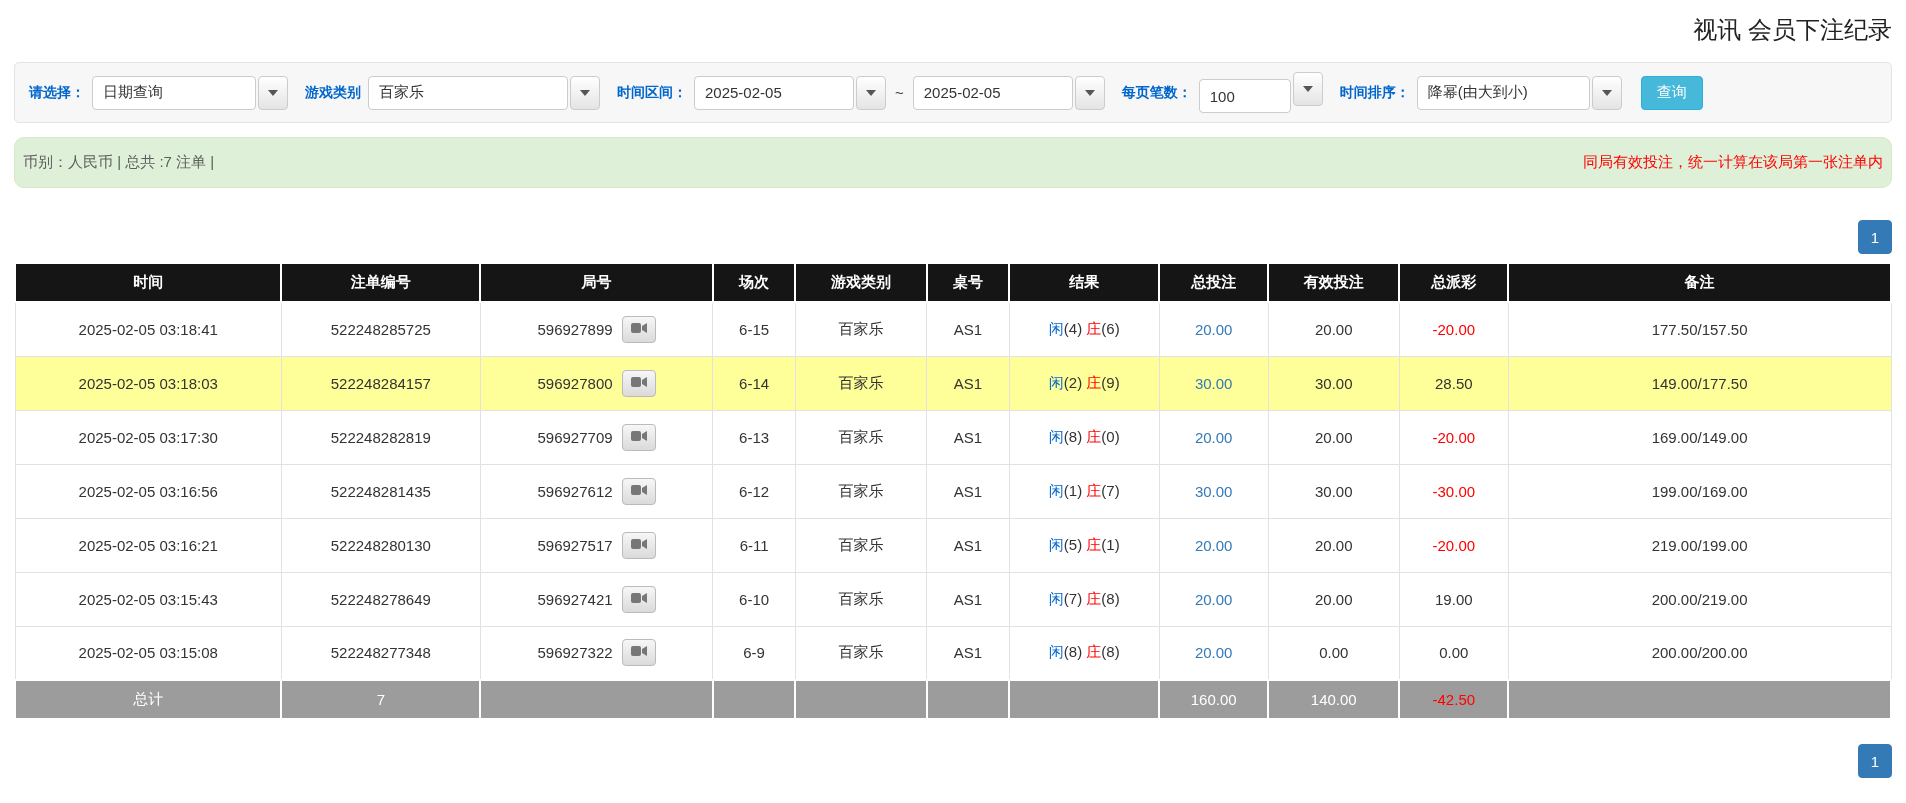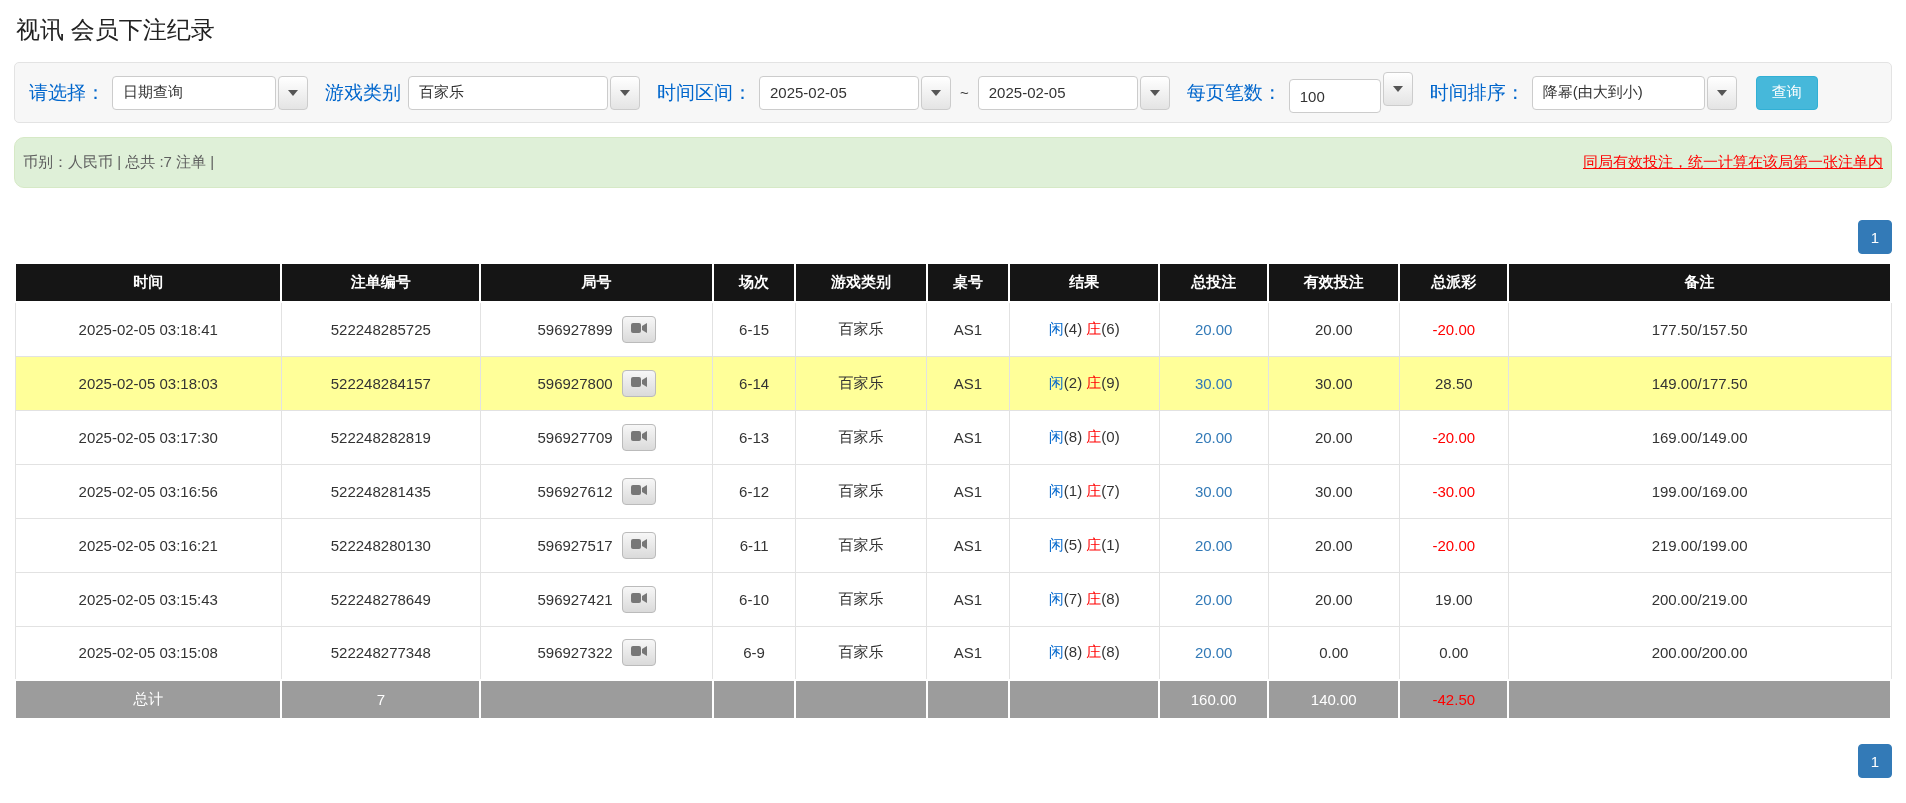--- a/index.html
+++ b/index.html
@@ -9,36 +9,37 @@
     color: #333;
     padding: 12px 14px;
     font-size: 15px;
     min-width: 1600px;
   }
   .page-title {
     font-size: 24px;
     font-weight: 400;
     color: #222;
     margin: 2px 0 16px 2px;
+    text-align: right;
   }
   
   .filter-bar {
     background: #f7f7f7;
     border: 1px solid #e3e3e3;
     border-radius: 5px;
     padding: 9px 12px;
     display: flex;
     align-items: center;
     gap: 7px;
     white-space: nowrap;
   }
   .filter-label {
     color: var(--filter-label, #0066cc);
-    font-weight: normal;
-    font-size: 19px;
+    font-weight: bold;
+    font-size: 14px;
     margin-left: 10px;
   }
   .filter-label:first-child { margin-left: 2px; }
   .combo { display: inline-flex; align-items: stretch; }
   .combo-input {
     background: #fff;
     border: 1px solid #ccc;
     border-radius: 4px;
     padding: 6px 10px;
     font-size: 15px;
@@ -85,21 +86,21 @@
     background: var(--summary-bg, #dff0d8);
     border: 1px solid #d6e9c6;
     border-radius: 10px;
     padding: 15px 8px;
     display: flex;
     justify-content: space-between;
     align-items: center;
     font-size: 15px;
   }
   .summary-left { color: #5e5e5e; }
-  .summary-notice { color: var(--notice-red, #ff0000); text-decoration: underline; }
+  .summary-notice { color: var(--notice-red, #ff0000); }
   
   .pagination-row { display: flex; justify-content: flex-end; }
   .pagination-row.top { margin: 32px 0 8px; }
   .pagination-row.bottom { margin: 24px 0 6px; }
   .page-btn {
     background: var(--pagination-blue, #337ab7);
     border: 1px solid #337ab7;
     color: #fff;
     min-width: 34px;
     height: 34px;

